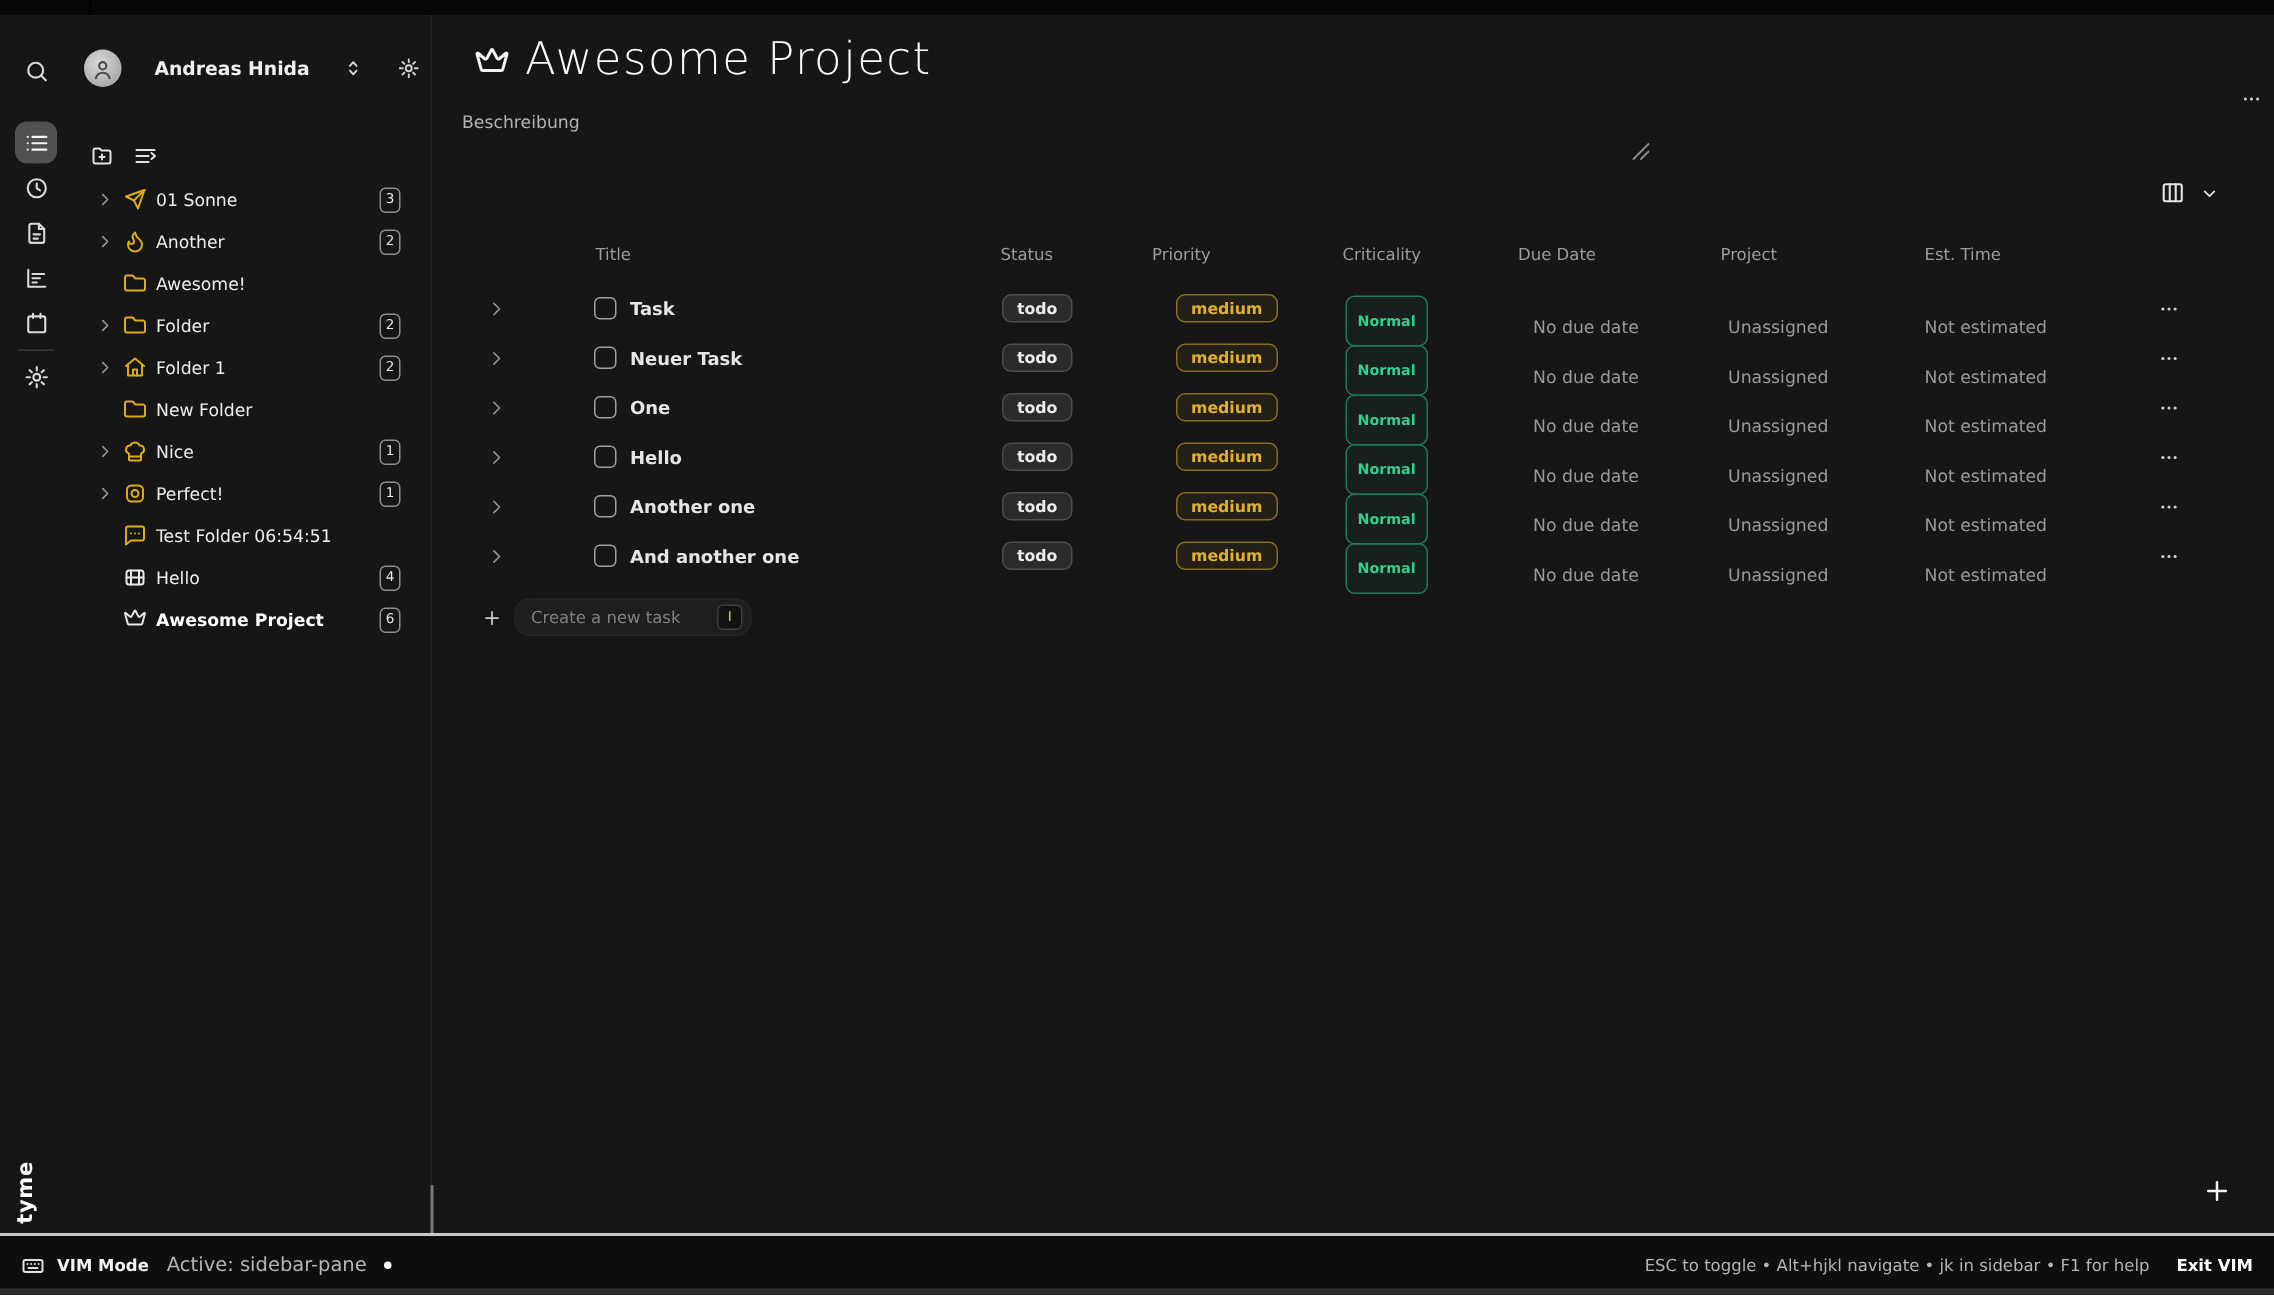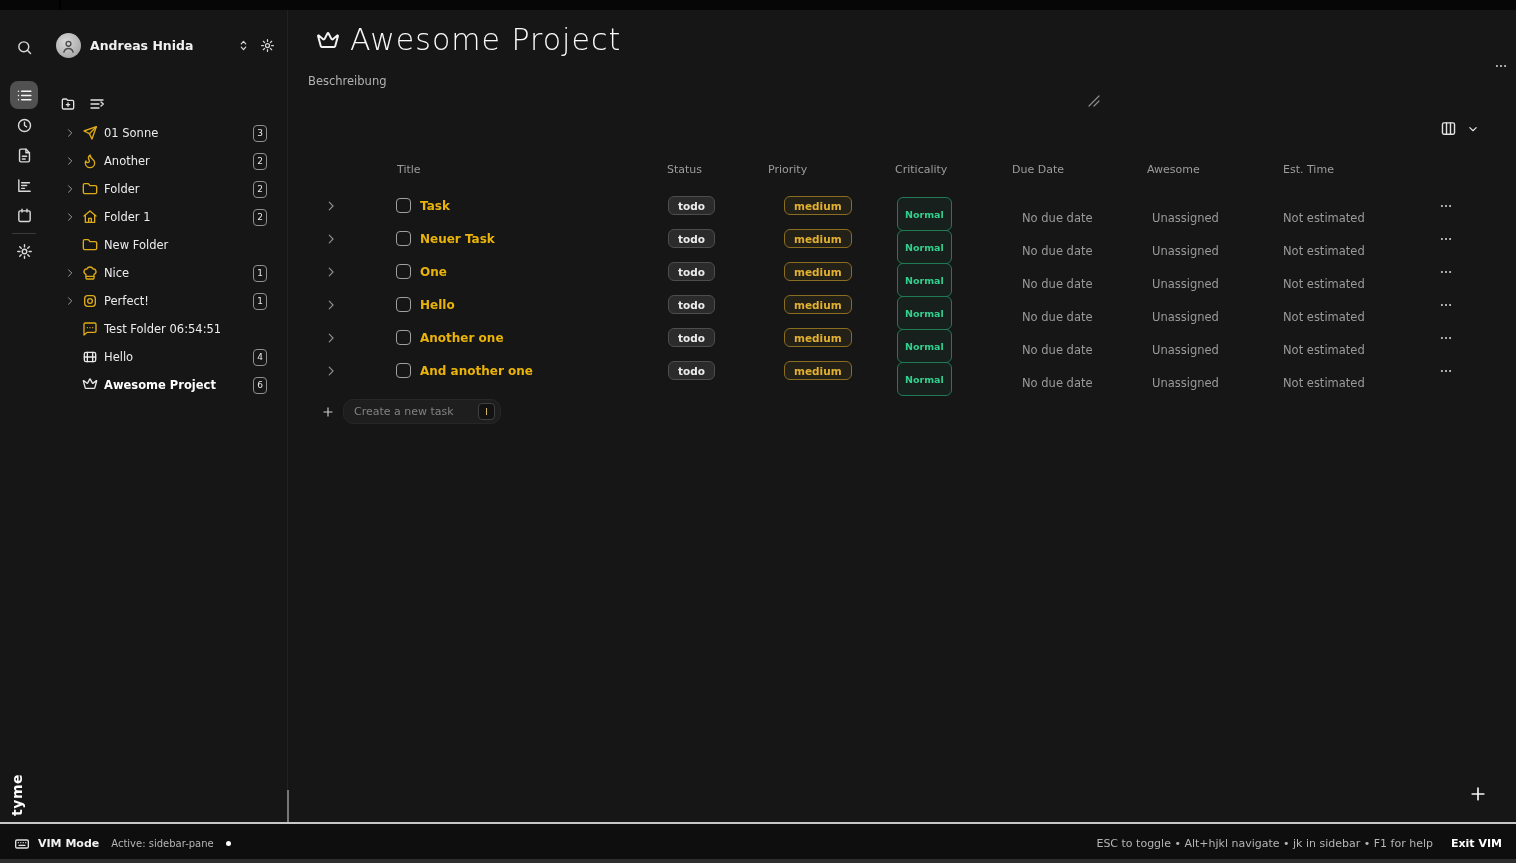--- a/index.html
+++ b/index.html
@@ -17,21 +17,21 @@
   .rail-btn { position:absolute; left:10px; width:28px; height:28px; border-radius:8px;
               display:flex; align-items:center; justify-content:center; color:#d9d9d9; }
   .rail-btn.selected { background:#515151; color:#f5f5f5; }
   .rail-btn svg { width:17px; height:17px; }
   .rail-div { position:absolute; left:12px; width:24px; height:1px; background:#3a3a3a; }
 
   
   .sidebar { position:absolute; top:10px; left:48px; width:240px; bottom:41px; border-right:1px solid #222; }
   .divider-grip { position:absolute; left:287px; top:790px; width:2px; height:32px; background:#777; z-index:5; }
 
-  .user-row { position:absolute; top:22px; left:0; right:0; height:26px; display:flex; align-items:center; padding:0 12px 0 8px; gap:9px; }
+  .user-row { position:absolute; top:22px; left:0; right:0; height:26px; display:flex; align-items:center; padding:0 12px 0 8px; gap:22px; }
   .avatar { width:25px; height:25px; border-radius:50%; background:radial-gradient(circle at 40% 35%, #d8d8d8, #9a9a9a); display:flex; align-items:center; justify-content:center; color:#4c4c4c; flex:none; overflow:hidden; }
   .avatar svg { width:17px; height:17px; margin-top:3px; }
   .user-name { font-size:12.5px; font-weight:600; color:#f0f0f0; flex:1; white-space:nowrap; }
   .user-row .mini { width:15px; height:15px; color:#d5d5d5; flex:none; }
 
   .tree-toolbar { position:absolute; top:86px; left:12px; display:flex; gap:13px; color:#e2e2e2; }
   .tree-toolbar svg { width:16px; height:16px; }
 
   .tree { position:absolute; top:109px; left:0; right:0; }
   .tree-row { display:flex; align-items:center; height:28px; padding:0 20px 0 16px; gap:6px; }
@@ -54,21 +54,21 @@
   .desc-grip { position:absolute; left:800px; top:85px; width:12px; height:12px; color:#8c8c8c; }
   .more-top { position:absolute; left:1204px; top:49px; width:18px; height:14px; color:#cfcfcf; }
   .view-controls { position:absolute; left:1152px; top:110px; display:flex; align-items:center; gap:9px; color:#e2e2e2; }
   .view-controls .c1 { width:17px; height:17px; }
   .view-controls .c2 { width:14px; height:14px; }
 
   .th { position:absolute; top:153px; font-size:11px; color:#9c9c9c; white-space:nowrap; }
   .task-row { position:absolute; left:0; right:0; height:28px; }
   .r-chev { position:absolute; left:36px; top:7px; width:14px; height:14px; color:#8e8e8e; }
   .r-check { position:absolute; left:108px; top:6px; width:15px; height:15px; border:1.6px solid #a0a0a0; border-radius:4px; background:transparent; }
-  .r-title { position:absolute; left:132px; top:0; line-height:28px; font-size:12px; font-weight:600; color:#eab308; white-space:nowrap; }
+  .r-title { position:absolute; left:132px; top:0; line-height:28px; font-size:12px; font-weight:600; color:#e5e5e5; white-space:nowrap; }
   .r-text { position:absolute; top:0; line-height:28px; font-size:11.5px; color:#9a9a9a; white-space:nowrap;margin-top:12px; }
   .r-more { position:absolute; left:1150px; top:7px; width:16px; height:14px; color:#d2d2d2; }
 
   .badge { position:absolute; top:4px; display:inline-flex; align-items:center; justify-content:center; height:19px;
            padding:0 9px; border-radius:6px; font-size:10.5px; font-weight:600; white-space:nowrap; }
   .badge-status { left:380px; background:#2b2b2b; border:1px solid #4d4d4d; color:#ececec; }
   .badge-priority { left:496px; background:rgba(212,167,44,0.07); border:1px solid #8a6d1f; color:#e2b031; }
   .badge-crit { left:609px; top:5px; height:34px; padding:0 7px; font-size:9.5px; background:rgba(46,204,143,0.06); border:1px solid #1f7a55; color:#33cf8e; }
 
   .create-row { position:absolute; left:0; top:389px; height:26px; }
@@ -83,21 +83,21 @@
   .fab svg { width:20px; height:20px; }
 
   .brand { position:absolute; left:9px; top:774px; writing-mode:vertical-rl; transform:rotate(180deg);
            font-size:14px; font-weight:700; color:#ffffff; letter-spacing:0.5px; z-index:4; }
 
   
   .bar-sep { position:absolute; left:0; right:0; top:822px; height:2px; background:#c7c7c7; }
   .statusbar { position:absolute; left:0; right:0; top:824px; height:39px; background:#0e0e0e; display:flex; align-items:center; padding:0 14px; }
   .sb-kbd { width:16px; height:16px; color:#e0e0e0; margin-right:8px; }
   .sb-mode { font-size:11px; font-weight:700; color:#f2f2f2; margin-right:12px; white-space:nowrap; }
-  .sb-active { font-size:10px; color:#b5b5b5; white-space:nowrap; }
+  .sb-active { font-size:13px; color:#b5b5b5; white-space:nowrap; }
   .sb-dot { width:5px; height:5px; border-radius:50%; background:#ffffff; margin-left:12px; }
   .sb-fill { flex:1; }
   .sb-hints { font-size:11px; color:#b5b5b5; white-space:nowrap; }
   .sb-exit { font-size:11px; font-weight:700; color:#ffffff; margin-left:18px; white-space:nowrap; }
   .bottom-strip { position:absolute; left:0; right:0; bottom:0; height:4px; background:#2e2e2e; }
 </style>
 </head>
 <body>
 
 <svg width="0" height="0" style="position:absolute">
@@ -344,20 +344,27 @@
       </div>
       <div class="tree-row">
         <svg class="ic t-chev">
             <use href="#i-chevR"></use>
           </svg>
         <svg class="ic t-icon">
             <use href="#i-flame"></use>
           </svg>
         <span class="t-label">Another</span>
         <span class="t-badge">2</span>
+      </div>
+      <div class="tree-row">
+        <span class="t-spacer"></span>
+        <svg class="ic t-icon">
+            <use href="#i-folder"></use>
+          </svg>
+        <span class="t-label">Awesome!</span>
       </div>
       <div class="tree-row">
         <svg class="ic t-chev">
             <use href="#i-chevR"></use>
           </svg>
         <svg class="ic t-icon">
             <use href="#i-folder"></use>
           </svg>
         <span class="t-label">Folder</span>
         <span class="t-badge">2</span>
@@ -445,21 +452,21 @@
       <svg class="ic c2">
           <use href="#i-chevD"></use>
         </svg>
     </div>
 
     <span class="th" style="left:109px">Title</span>
     <span class="th" style="left:379px">Status</span>
     <span class="th" style="left:480px">Priority</span>
     <span class="th" style="left:607px">Criticality</span>
     <span class="th" style="left:724px">Due Date</span>
-    <span class="th" style="left:859px">Awesome</span>
+    <span class="th" style="left:859px">Project</span>
     <span class="th" style="left:995px">Est. Time</span>
 
     <div class="task-row" style="top:182px">
       <svg class="ic r-chev">
           <use href="#i-chevR"></use>
         </svg>
       <div class="r-check"></div>
       <span class="r-title">Task</span>
       <span class="badge badge-status">todo</span>
       <span class="badge badge-priority">medium</span>

